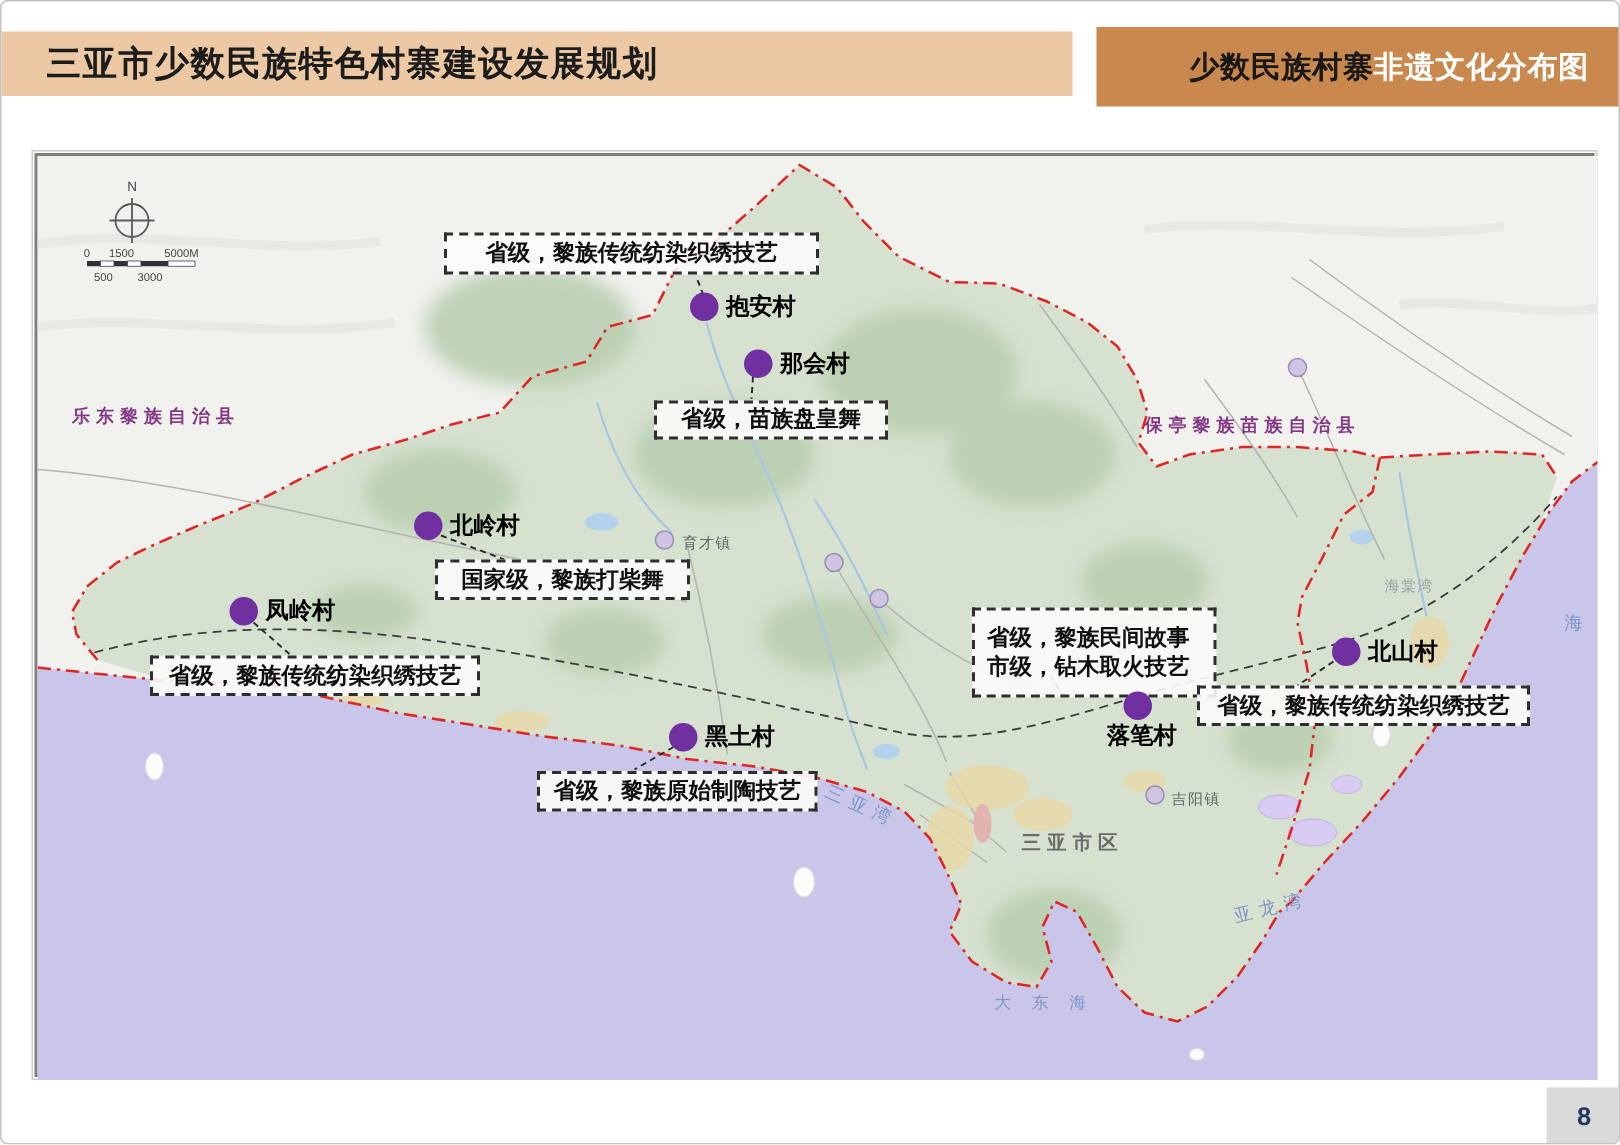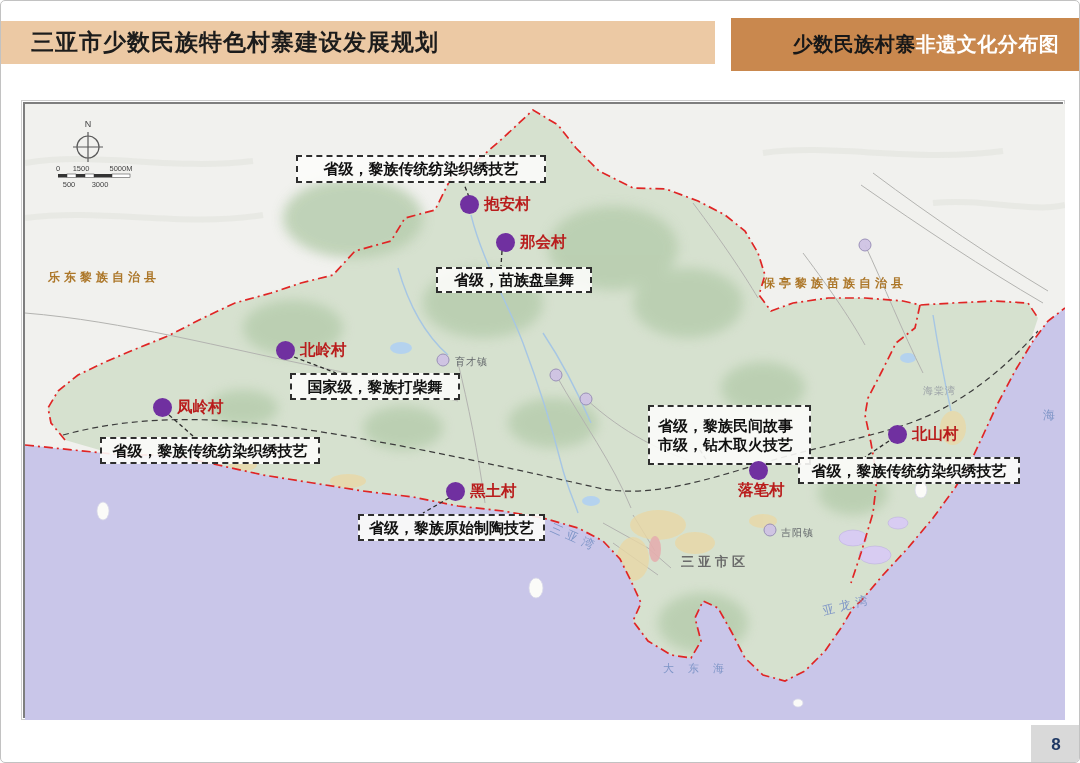--- a/index.html
+++ b/index.html
@@ -25,32 +25,32 @@
   
   .map{
     position:absolute;left:22px;top:101px;width:1040px;height:616px;
     background:#f1f1ee;border:2px solid #7e7e7e;outline:1px solid #cccccc;outline-offset:1px;
   }
   .map svg{position:absolute;left:0;top:0;}
   .overlay{position:absolute;left:0;top:0;width:100%;height:100%;}
   
   .village{position:absolute;display:flex;align-items:center;white-space:nowrap;}
   .vdot{width:19px;height:19px;border-radius:50%;flex:0 0 19px;}
-  .vlabel{margin-left:5px;font-size:15.5px;font-weight:700;color:#b91c1c;}
+  .vlabel{margin-left:5px;font-size:15.5px;font-weight:700;color:#000000;}
   
   .hbox{
     position:absolute;background:rgba(252,252,250,.9);border:2px dashed #2e2e2e;
     display:flex;flex-direction:column;justify-content:center;
     padding:1px 8px;white-space:nowrap;line-height:1.3;
   }
   .hbox div{font-size:15px;font-weight:700;color:#101010;text-align:center;}
   .hbox.multi div{text-align:left;}
   
   .rlabel{position:absolute;white-space:nowrap;transform-origin:left center;}
-  .rlabel.county{color:#a16207;font-size:12px;font-weight:700;letter-spacing:4px;opacity:.85;}
+  .rlabel.county{color:#701a75;font-size:12px;font-weight:700;letter-spacing:4px;opacity:.85;}
   .rlabel.district{color:#6a6a6a;font-size:13px;font-weight:700;letter-spacing:4px;}
   .rlabel.town{color:#63676b;font-size:10px;letter-spacing:1px;}
   .rlabel.fainttown{color:#9aa0a6;font-size:10px;letter-spacing:1px;}
   .rlabel.bay{color:#7e95c7;font-size:11px;letter-spacing:14px;margin-top:28px;}
   .rlabel.bay2{color:#7e95c7;font-size:12px;letter-spacing:5px;}
   
   .page-num{
     position:absolute;left:1030px;top:724px;width:50px;height:39px;background:#d9d9d9;
     display:flex;align-items:center;justify-content:center;
   }

